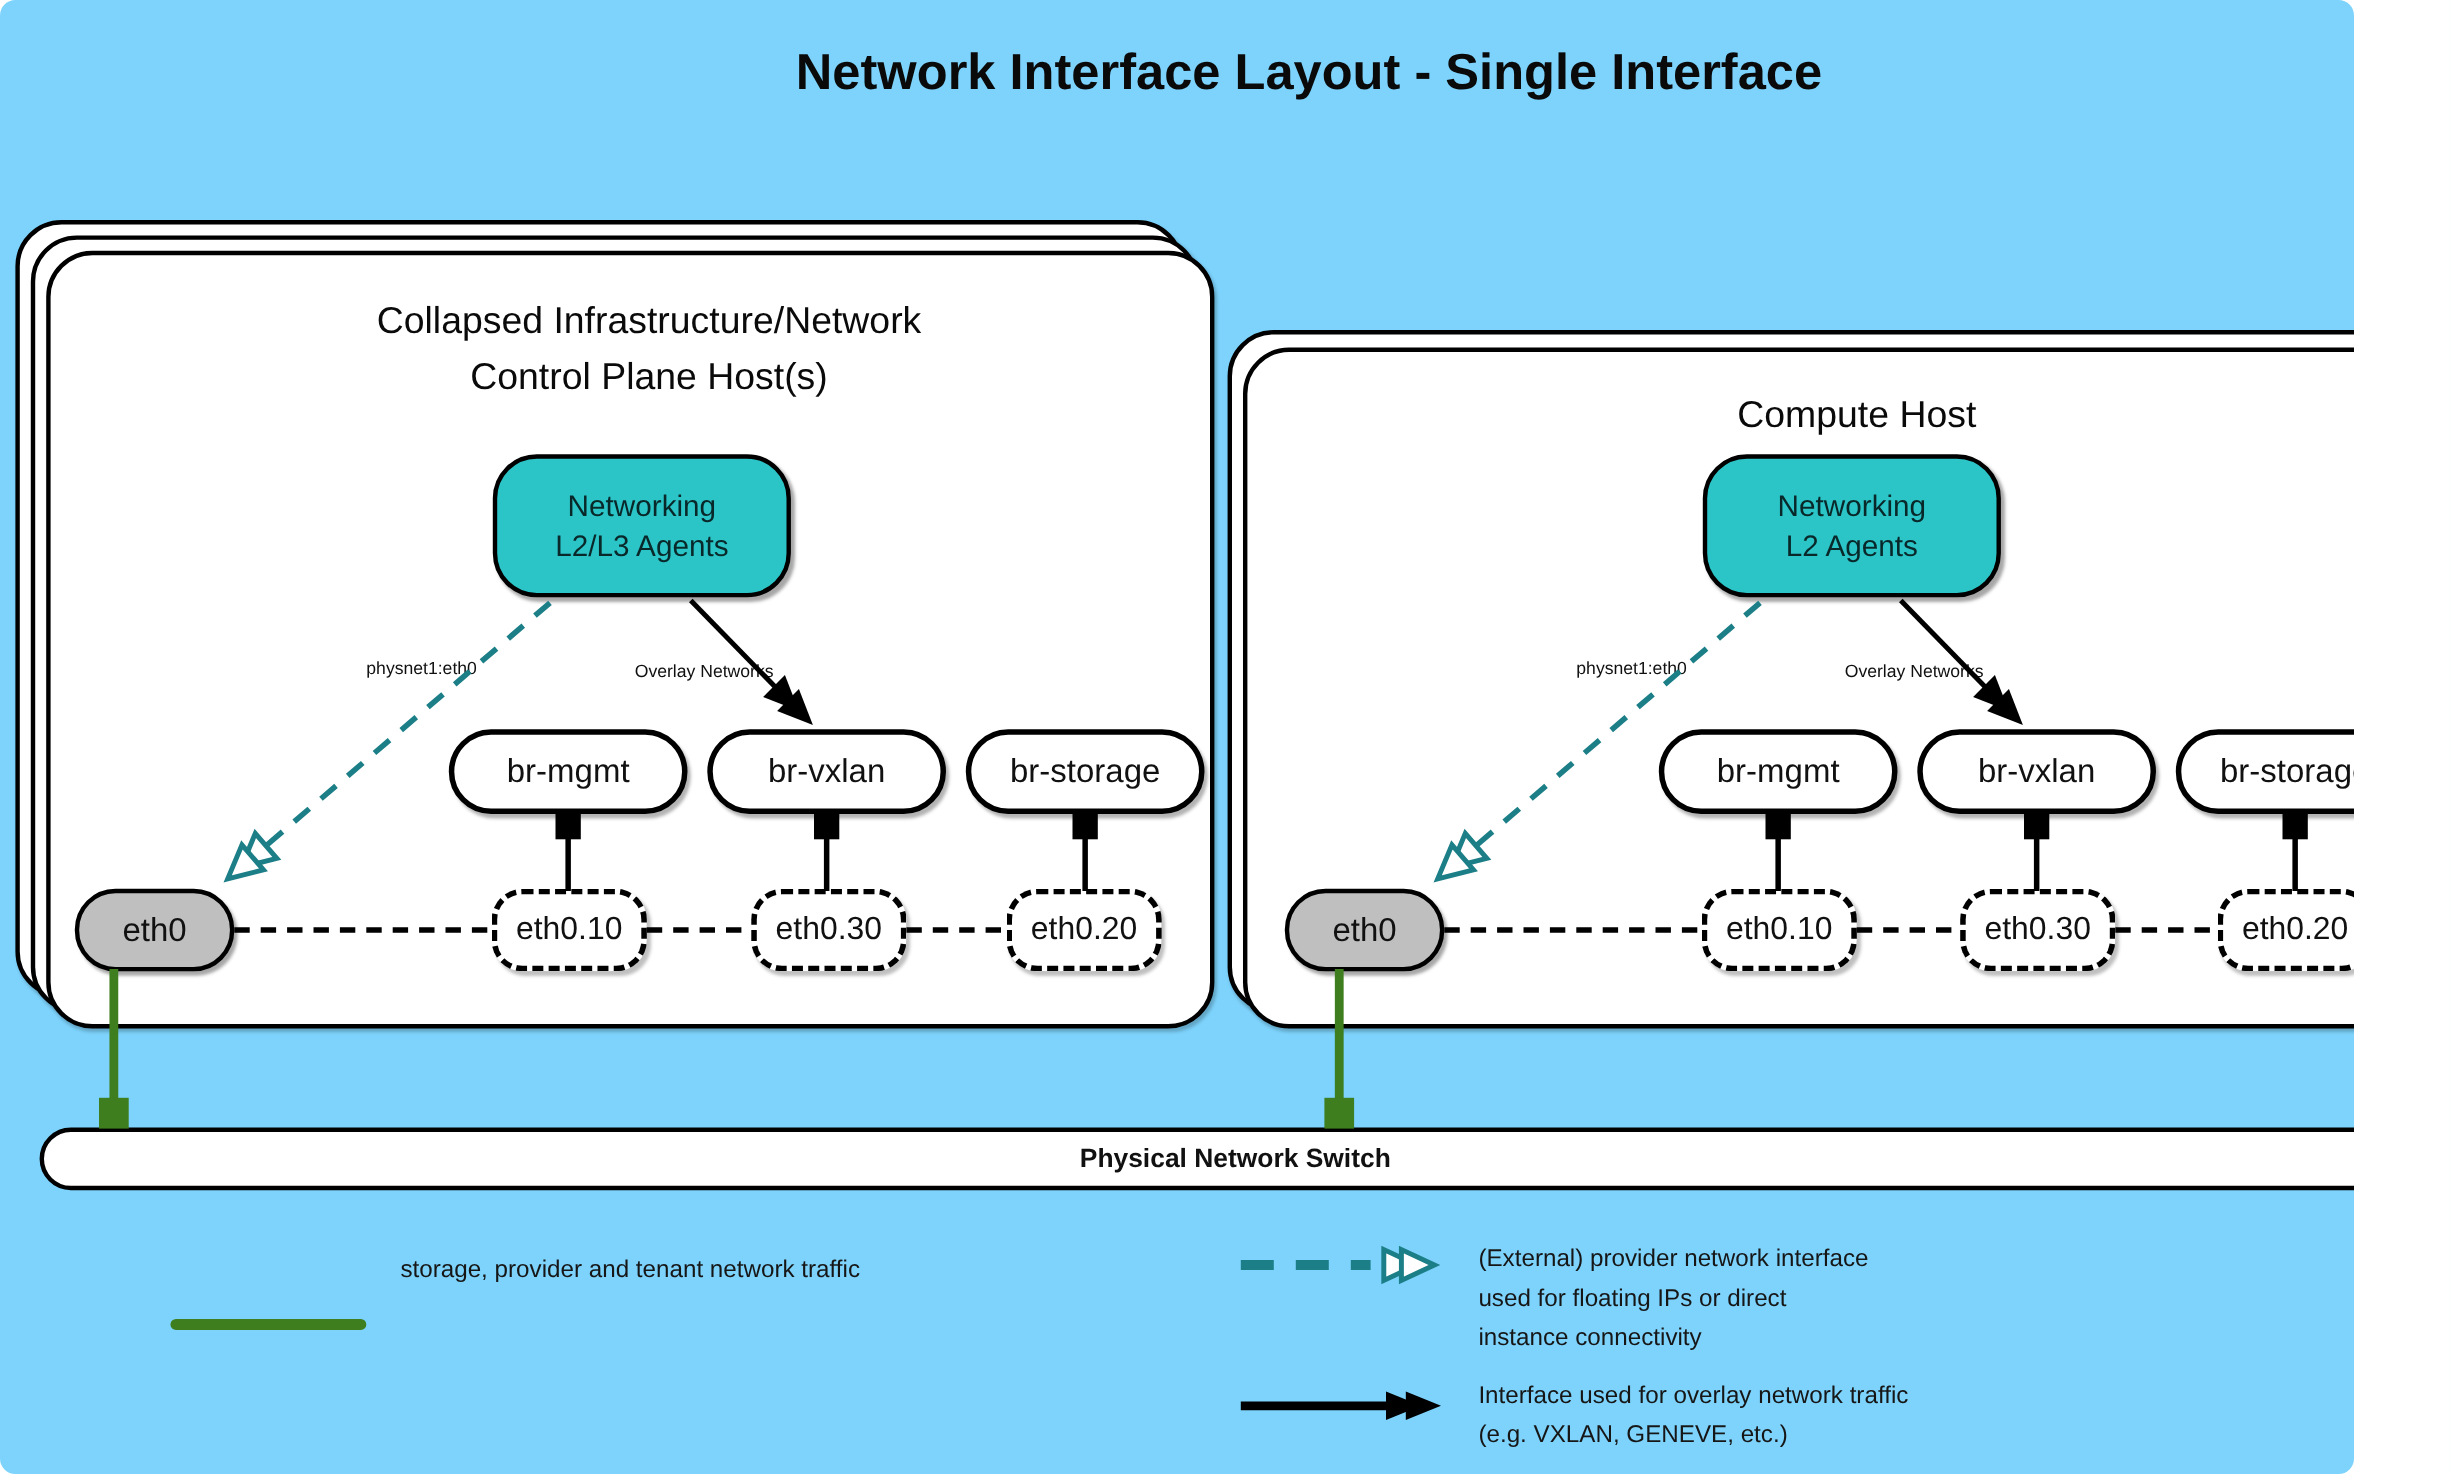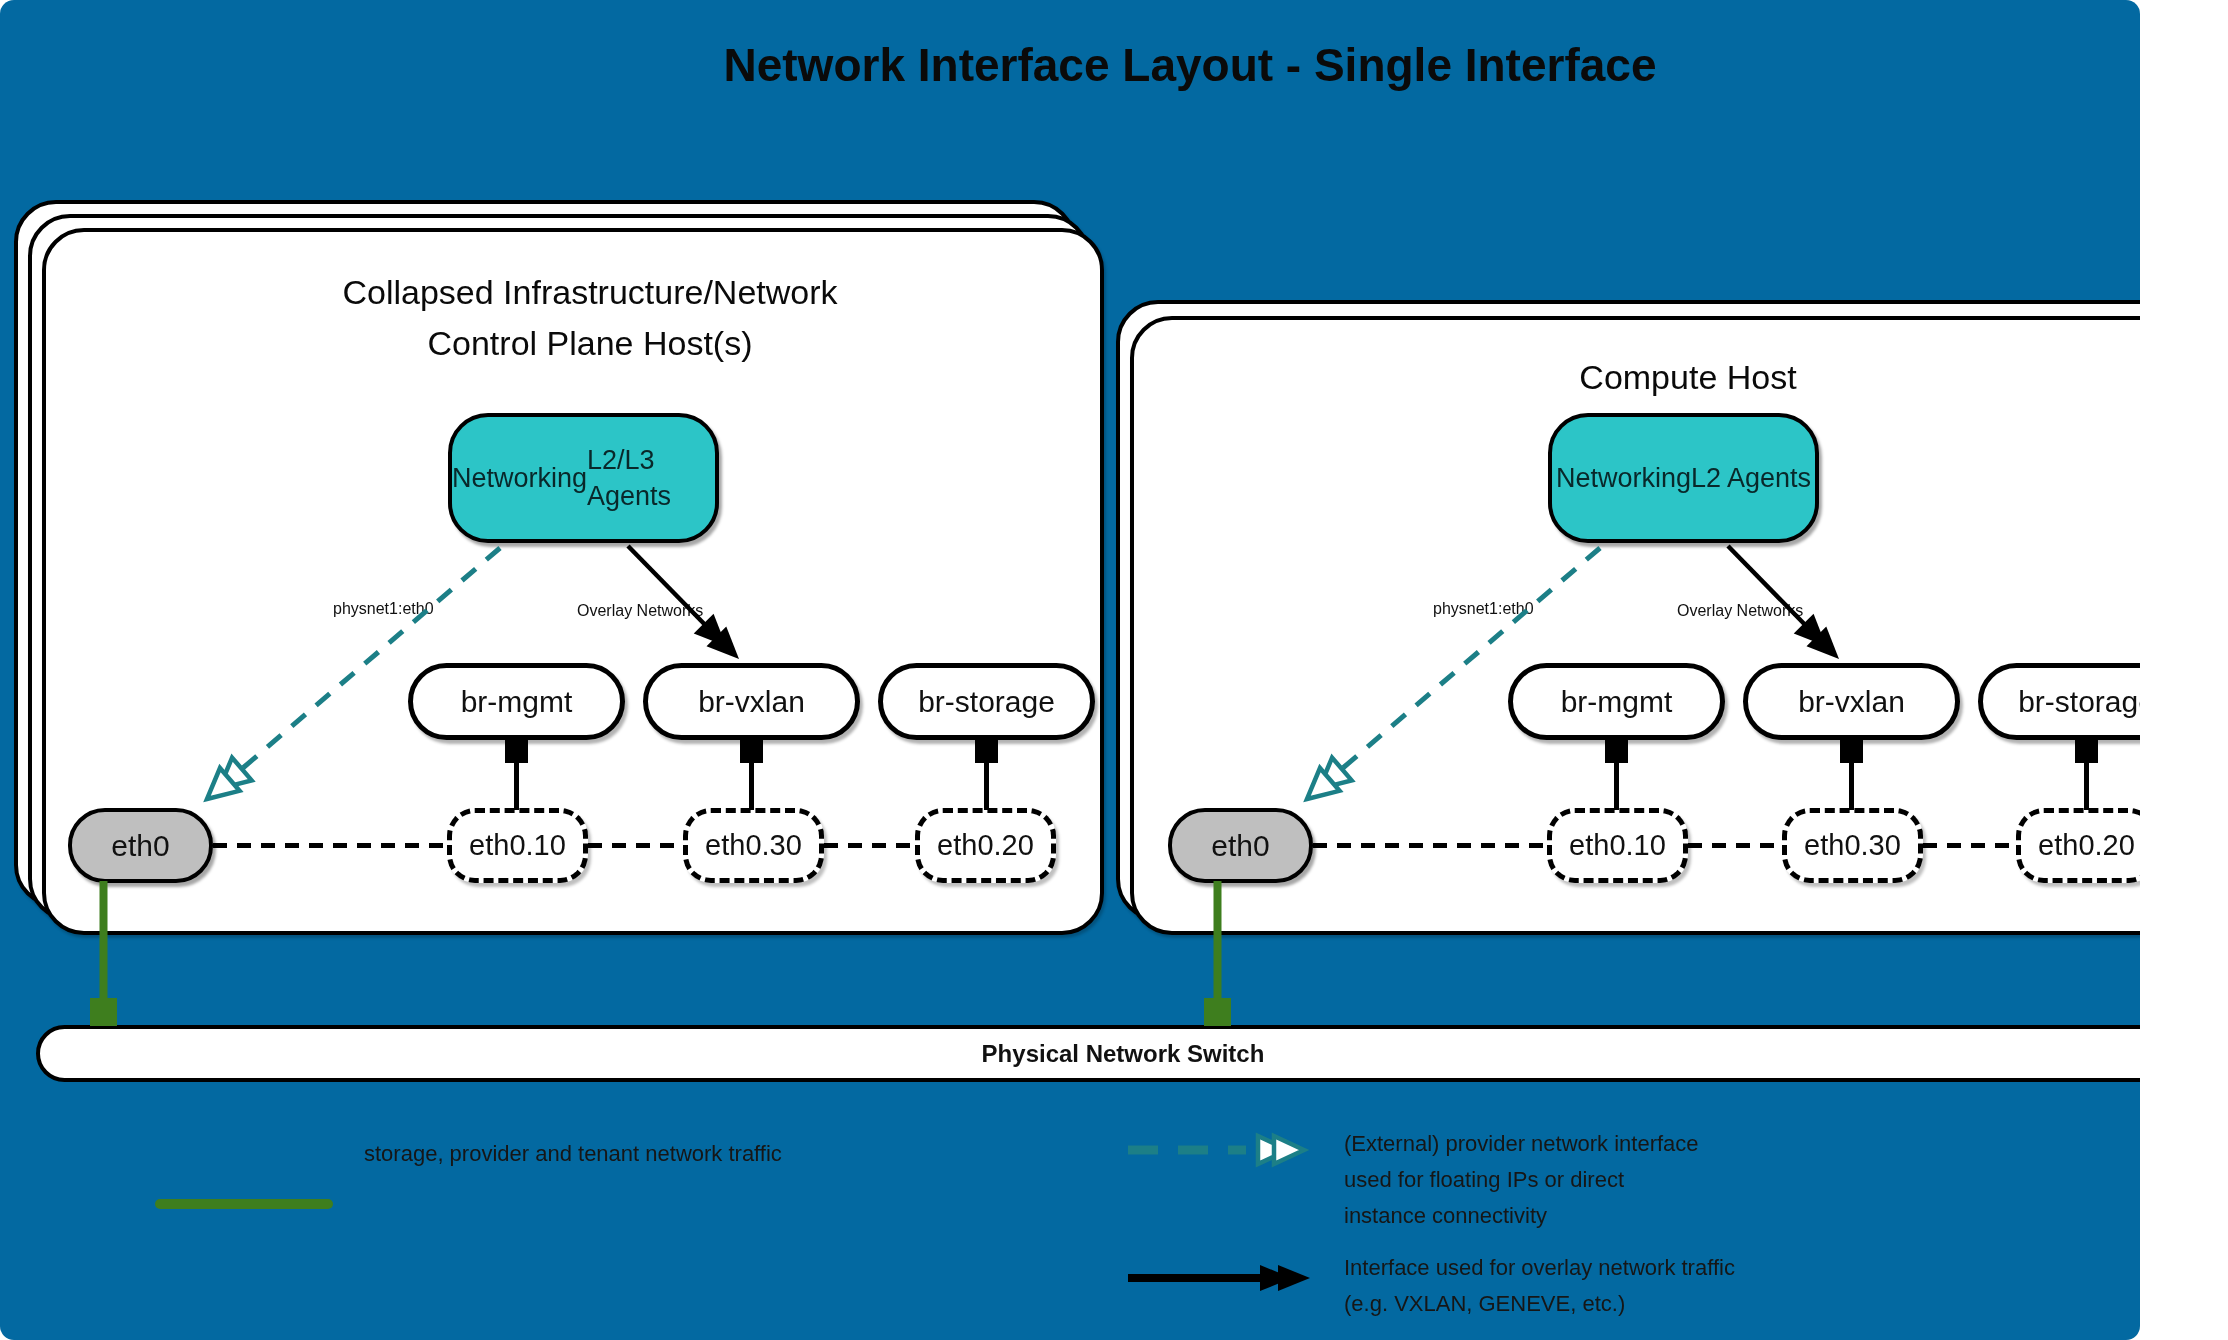--- a/index.html
+++ b/index.html
@@ -1,33 +1,33 @@
 <!DOCTYPE html>
 <html style="--teal: #2cc5c7; --teal-dark: #1c7f87; --green: #3e7e1e; --gray: #bfbfbf; --ink: #000000;"><head>
 <meta charset="utf-8">
 <style>
   :root{
     --teal:#2cc5c7; --teal-dark:#1c7f87; --green:#3e7e1e; --gray:#bfbfbf; --ink:#000000;
   }
   *{margin:0;padding:0;box-sizing:border-box;}
   html,body{background:#ffffff;}
   body{font-family:"Liberation Sans","DejaVu Sans",sans-serif;color:#111;}
-  .canvas{position:relative;width:2140px;height:1340px;background:#0369a1;overflow:hidden;border-radius:14px;}
+  .canvas{position:relative;width:2140px;height:1340px;background:#7dd3fc;overflow:hidden;border-radius:14px;}
 
   .main-title{position:absolute;left:76px;top:38px;width:2228px;text-align:center;
     font-size:46px;font-weight:bold;color:#0a0a0a;}
 
   .host-layer{position:absolute;background:#fff;border:4px solid var(--ink);
     border-radius:42px;box-shadow:2px 3px 3px rgba(0,0,0,.22);}
 
   .host-title{position:absolute;text-align:center;font-size:34px;font-weight:normal;
     line-height:51px;color:#0a0a0a;}
 
   .agent-box{position:absolute;width:271px;height:130px;background:var(--teal);
-    border:4px solid var(--ink);border-radius:40px;display:flex;
+    border:4px solid var(--ink);border-radius:40px;display:flex;flex-direction:column;
     align-items:center;justify-content:center;font-size:27px;line-height:36px;
     box-shadow:3px 4px 3px rgba(0,0,0,.35);color:#062a2b;}
   .agent-box div{color:#09282a;}
 
   .bridge{position:absolute;width:217px;height:77px;background:#fff;border:5px solid var(--ink);
     border-radius:39px;display:flex;align-items:center;justify-content:center;font-size:30px;
     box-shadow:3px 4px 3px rgba(0,0,0,.3);}
   .vlan{position:absolute;width:141px;height:75px;background:#fff;border:5px dashed var(--ink);
     border-radius:28px;display:flex;align-items:center;justify-content:center;font-size:29px;
     box-shadow:3px 4px 3px rgba(0,0,0,.25);}

